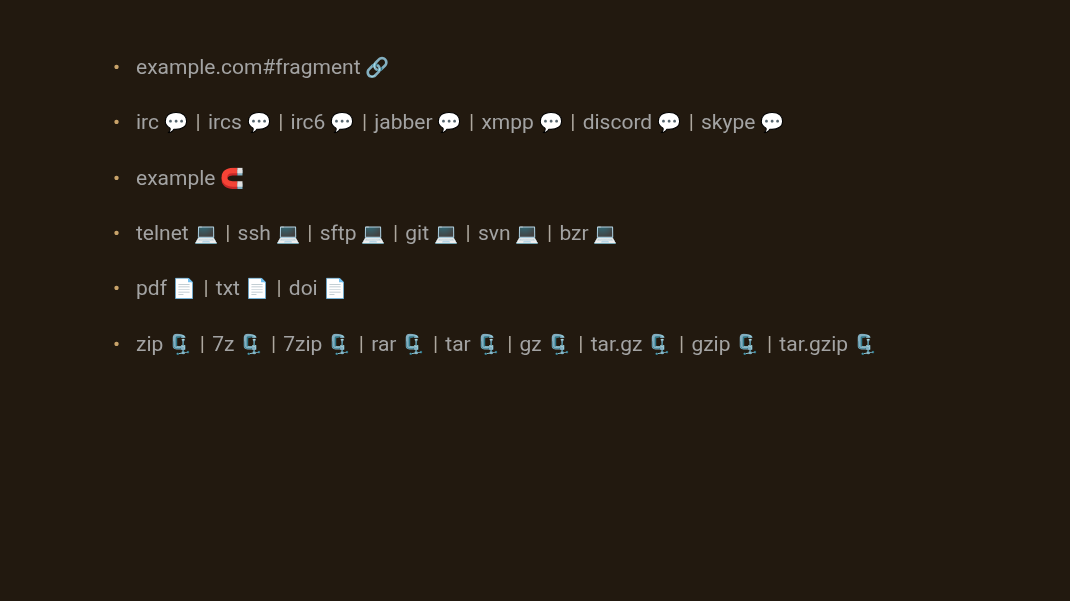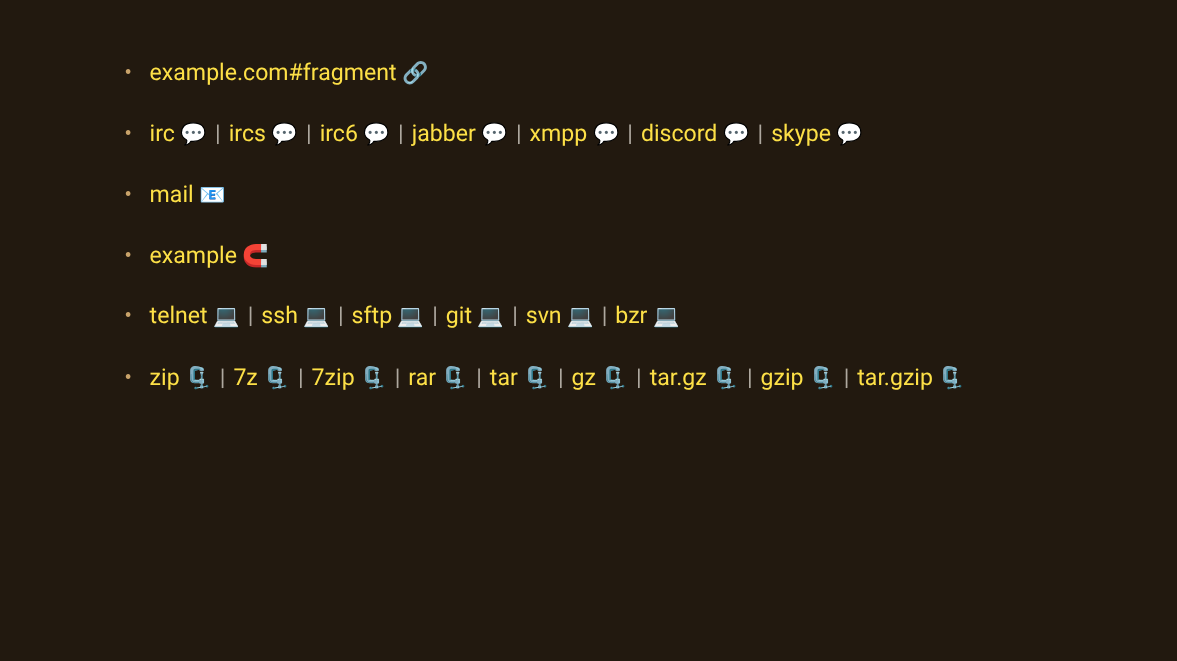--- a/index.html
+++ b/index.html
@@ -25,35 +25,35 @@
     line-height: 1.35;
   }
   li::before {
     content: "•";
     position: absolute;
     left: 0;
     top: 0;
     color: #c9a36a;
   }
   a {
-    color: #fde047;
+    color: #a3a3a3;
     text-decoration: none;
     cursor: pointer;
   }
   .sep {
     color: #aea89f;
     padding: 0 2px;
   }
   .ico {
     font-size: 0.92em;
   }
 </style>
 </head>
 <body>
 
 <ul id="list">
     <li><a><span>example.com#fragment</span> <span class="ico">🔗</span></a></li>
     <li><a><span>irc</span> <span class="ico">💬</span></a> <span class="sep">|</span> <a><span>ircs</span> <span class="ico">💬</span></a> <span class="sep">|</span> <a><span>irc6</span> <span class="ico">💬</span></a> <span class="sep">|</span> <a><span>jabber</span> <span class="ico">💬</span></a> <span class="sep">|</span> <a><span>xmpp</span> <span class="ico">💬</span></a> <span class="sep">|</span> <a><span>discord</span> <span class="ico">💬</span></a> <span class="sep">|</span> <a><span>skype</span> <span class="ico">💬</span></a></li>
-    <li><a><span>mail</span> <span class="ico">📧</span></a></li>
     <li><a><span>example</span> <span class="ico">🧲</span></a></li>
     <li><a><span>telnet</span> <span class="ico">💻</span></a> <span class="sep">|</span> <a><span>ssh</span> <span class="ico">💻</span></a> <span class="sep">|</span> <a><span>sftp</span> <span class="ico">💻</span></a> <span class="sep">|</span> <a><span>git</span> <span class="ico">💻</span></a> <span class="sep">|</span> <a><span>svn</span> <span class="ico">💻</span></a> <span class="sep">|</span> <a><span>bzr</span> <span class="ico">💻</span></a></li>
+    <li><a><span>pdf</span> <span class="ico">📄</span></a> <span class="sep">|</span> <a><span>txt</span> <span class="ico">📄</span></a> <span class="sep">|</span> <a><span>doi</span> <span class="ico">📄</span></a></li>
     <li><a><span>zip</span> <span class="ico">🗜️</span></a> <span class="sep">|</span> <a><span>7z</span> <span class="ico">🗜️</span></a> <span class="sep">|</span> <a><span>7zip</span> <span class="ico">🗜️</span></a> <span class="sep">|</span> <a><span>rar</span> <span class="ico">🗜️</span></a> <span class="sep">|</span> <a><span>tar</span> <span class="ico">🗜️</span></a> <span class="sep">|</span> <a><span>gz</span> <span class="ico">🗜️</span></a> <span class="sep">|</span> <a><span>tar.gz</span> <span class="ico">🗜️</span></a> <span class="sep">|</span> <a><span>gzip</span> <span class="ico">🗜️</span></a> <span class="sep">|</span> <a><span>tar.gzip</span> <span class="ico">🗜️</span></a></li>
   </ul>
 
 </body></html>

